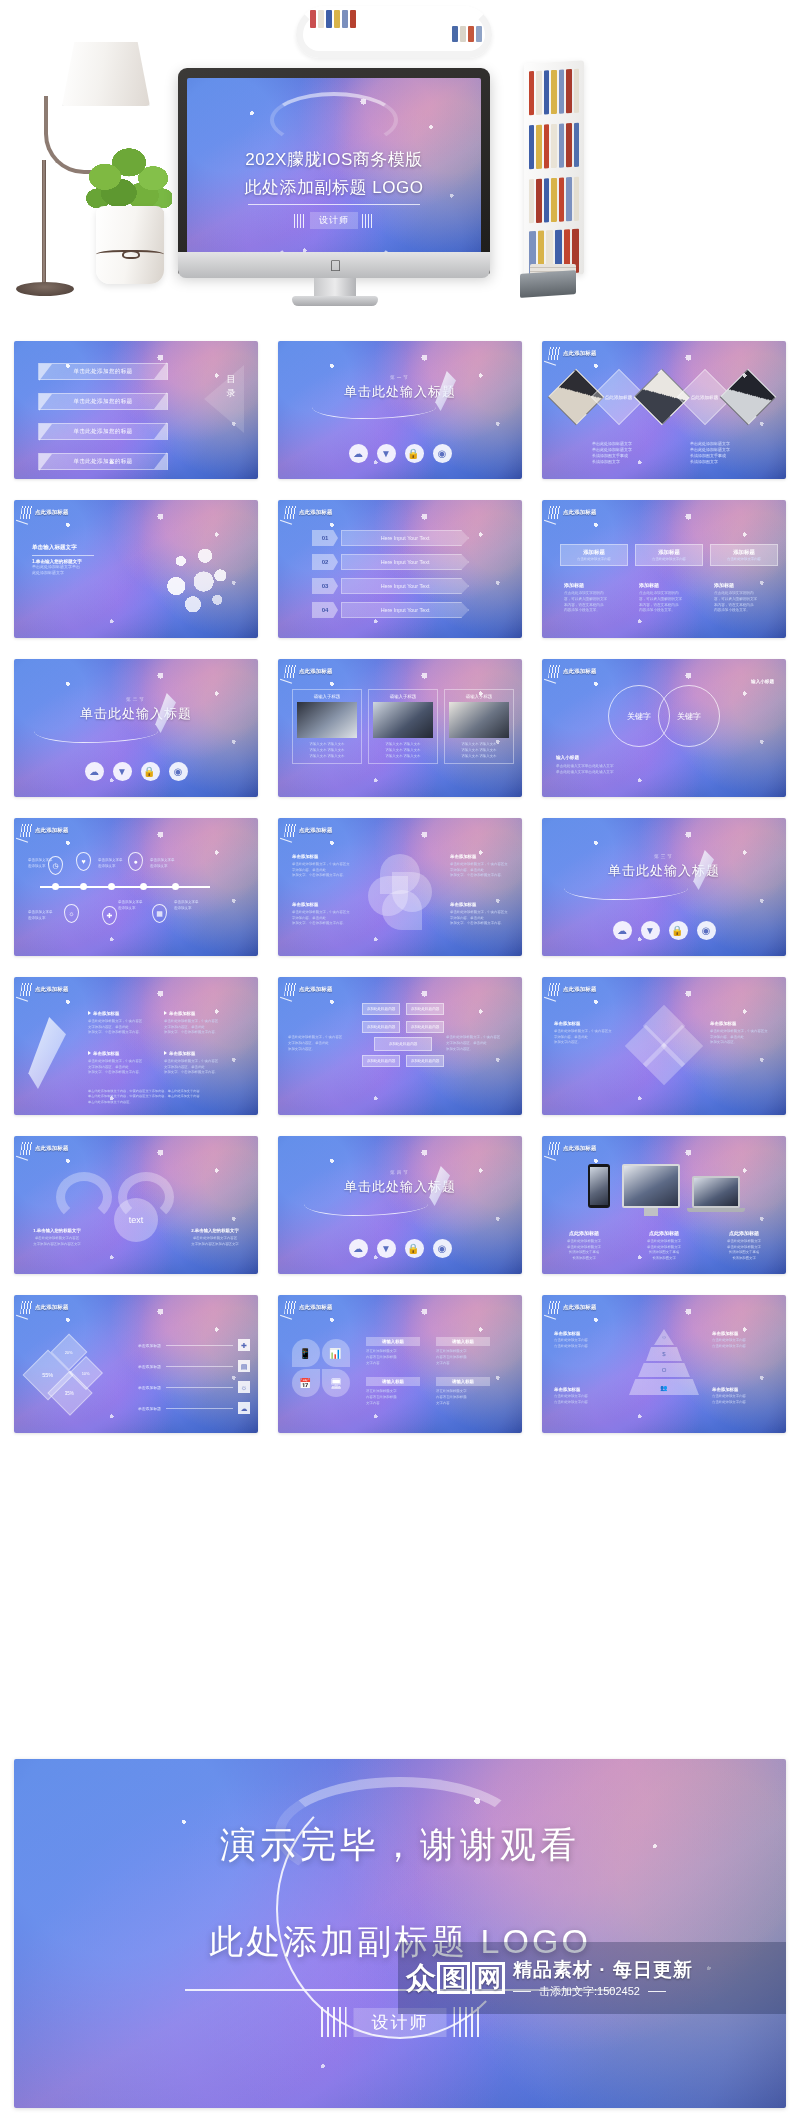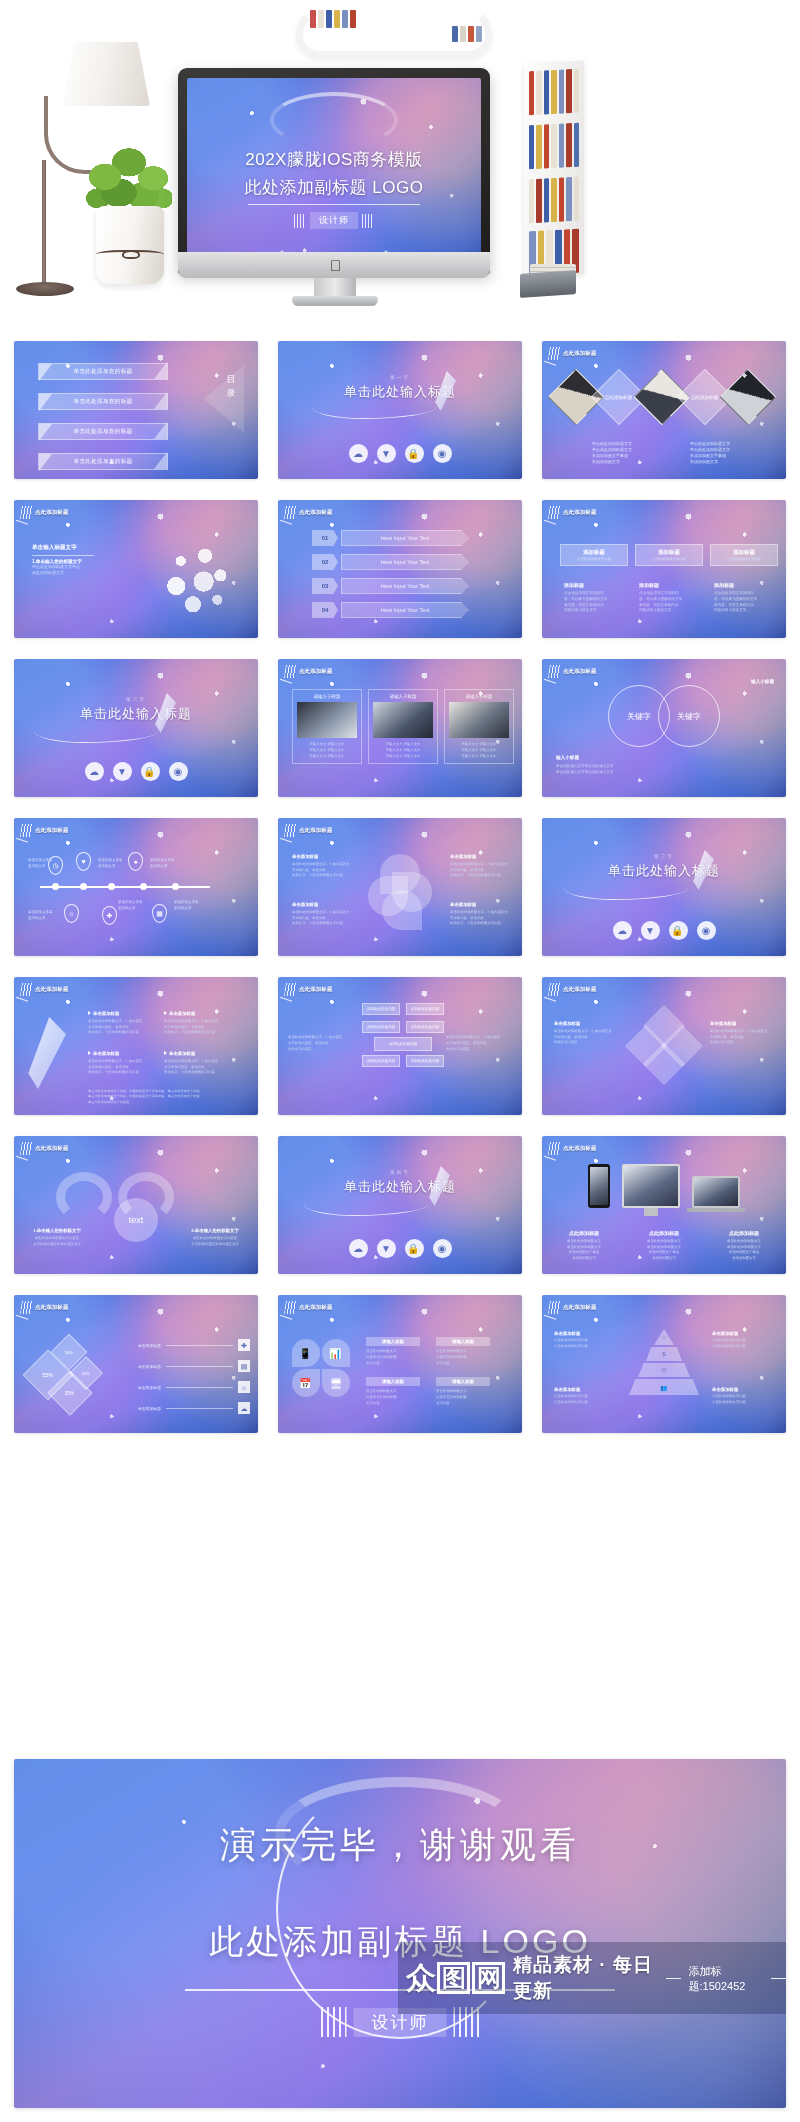--- a/index.html
+++ b/index.html
@@ -490,21 +490,21 @@
     display:flex; align-items:center; gap:8px; padding-left:8px;
   }
   .wm-logo {
     display:flex; align-items:center; gap:2px; color:#fff;
     font-size:30px; font-weight:bold; letter-spacing:-1px;
     text-shadow:0 1px 2px rgba(0,0,0,.4);
   }
   .wm-boxed {
     border:3px solid #fff; padding:0 2px; font-size:24px; line-height:26px;
   }
-  .wm-right { display:flex; flex-direction:row; }
+  .wm-right { display:flex; flex-direction:column; }
   .wm-tag { color:#fff; font-size:19px; font-weight:bold; letter-spacing:1px;
     text-shadow:0 1px 2px rgba(0,0,0,.4); }
   .wm-no { display:flex; align-items:center; gap:8px; margin-top:1px; }
   .wm-no .dash { width:18px; height:1.5px; background:rgba(255,255,255,.9); }
   .wm-no span { color:#fff; font-size:11px; }
 </style>
 </head>
 <body>
 
 <div class="hero">
@@ -1175,17 +1175,17 @@
 <div class="wm">
   <div class="wm-logo">
     <span>众</span>
     <span class="wm-boxed">图</span>
     <span class="wm-boxed">网</span>
   </div>
   <div class="wm-right">
     <div class="wm-tag">精品素材 · 每日更新</div>
     <div class="wm-no">
       <div class="dash"></div>
-      <span>添加标题:1502452</span>
+      <span>击添加文字:1502452</span>
       <div class="dash"></div>
     </div>
   </div>
 </div>
 
 </body></html>

